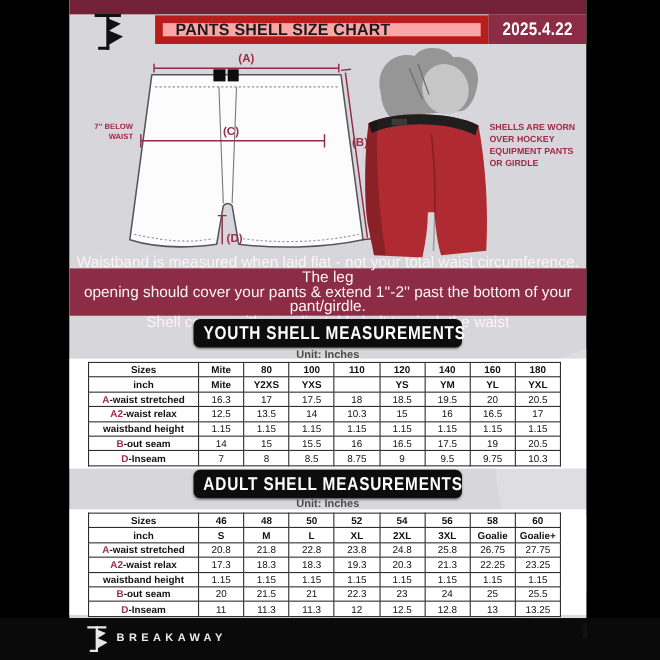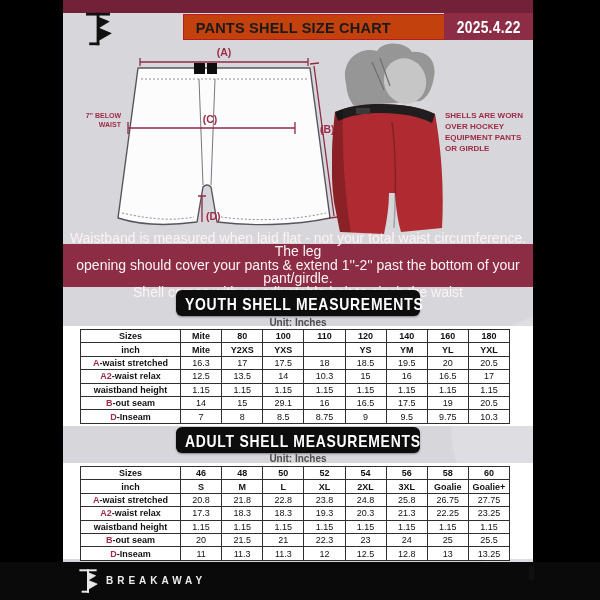--- a/index.html
+++ b/index.html
@@ -11,22 +11,22 @@
   .page{left:63px;top:0;width:470px;height:562px;background:#d7d6da;overflow:hidden;}
   .topbar{left:0;top:0;width:470px;height:13px;background:#722138;}
 
   
   .wm{border-radius:50%;background:#e4e3e7;opacity:.55;}
   .wm1{left:388px;top:312px;width:230px;height:230px;}
   .wm2{left:420px;top:462px;width:170px;height:170px;}
 
   
   .logo{left:20px;top:11px;width:30px;height:36px;}
-  .titlebox{left:78px;top:14px;width:303px;height:26px;background:#c2410c;border:1px solid #b91c1c;
-            box-sizing:border-box;display:flex;align-items:center;margin-left:42px;}
+  .titlebox{left:78px;top:14px;width:303px;height:26px;background:#fca5a5;border:7px solid #b91c1c;
+            box-sizing:border-box;display:flex;align-items:center;}
   .titlebox span{font-size:15px;font-weight:bold;color:#1a1a1a;padding-left:12px;letter-spacing:.2px;
             transform:scaleX(.97);transform-origin:left;white-space:nowrap;}
   .datebox{left:381px;top:13px;width:89px;height:27px;background:#8c2c45;display:flex;
            align-items:center;justify-content:center;}
   .datebox span{color:#fff;font-weight:bold;font-size:15px;letter-spacing:.3px;transform:scale(.92,1.1);white-space:nowrap;}
 
   
   .diagram{left:35px;top:44px;width:242px;height:198px;}
   .waistnote{left:14px;top:111px;width:44px;text-align:right;font-size:7px;line-height:9px;
              font-weight:bold;color:#9e2b47;white-space:pre-line;}
@@ -202,21 +202,21 @@
           <td>1.15</td>
           <td>1.15</td>
           <td>1.15</td>
           <td>1.15</td>
           <td>1.15</td>
         </tr>
         <tr>
           <td class="lbl"><span class="pfx">B</span>-out seam</td>
           <td>14</td>
           <td>15</td>
-          <td>29.1</td>
+          <td>15.5</td>
           <td>16</td>
           <td>16.5</td>
           <td>17.5</td>
           <td>19</td>
           <td>20.5</td>
         </tr>
         <tr>
           <td class="lbl"><span class="pfx">D</span>-Inseam</td>
           <td>7</td>
           <td>8</td>

